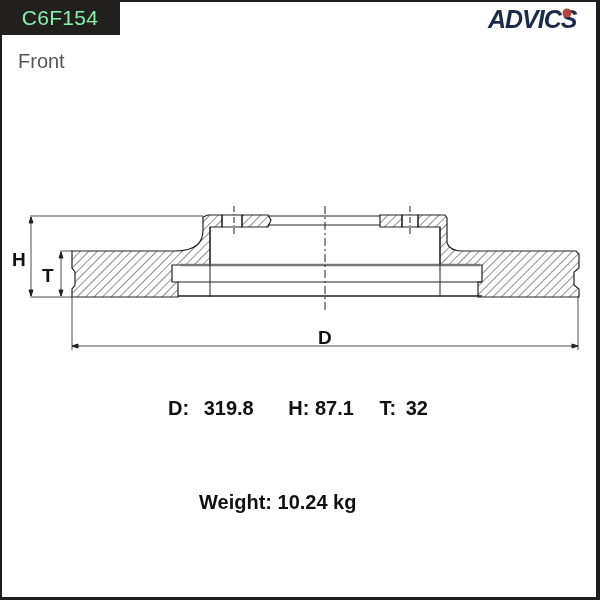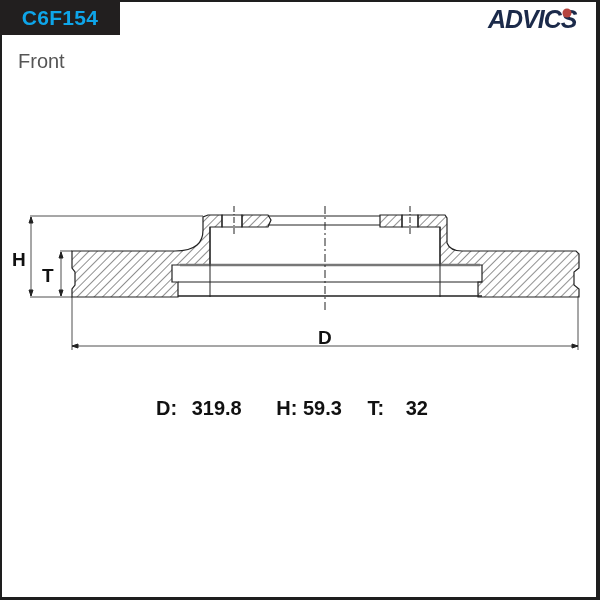--- a/index.html
+++ b/index.html
@@ -1,18 +1,18 @@
 <!DOCTYPE html>
 <html><head>
   <meta charset="utf-8">
   <style>
     html, body { margin: 0; padding: 0; }
     body { width: 600px; height: 600px; position: relative; background: #ffffff; overflow: hidden; font-family: "Liberation Sans", sans-serif; }
     .frame { position: absolute; left: 0; top: 0; width: 600px; height: 600px; box-sizing: border-box; border-top: 2px solid #1e1e1e; border-left: 2px solid #1e1e1e; border-right: 4px solid #1e1e1e; border-bottom: 3px solid #1e1e1e; }
-    .code-badge { position: absolute; left: 0; top: 0; width: 120px; height: 35px; background: #221f1f; color: #0ea5e9; font-weight: bold; font-size: 21px; line-height: 35px; text-align: center; letter-spacing: 0.3px; }
+    .code-badge { position: absolute; left: 0; top: 0; width: 120px; height: 35px; background: #221f1f; color: #86efac; font-weight: normal; font-size: 21px; line-height: 35px; text-align: center; letter-spacing: 0.3px; }
     .position-label { position: absolute; left: 18px; top: 50px; font-size: 20px; color: #555555; }
     .brand-logo { position: absolute; left: 486px; top: 4px; width: 110px; height: 28px; }
     .drawing { position: absolute; left: 0; top: 200px; width: 600px; height: 160px; }
     .specs-line { position: absolute; left: 0; width: 600px; top: 397px; text-align: center; font-weight: bold; font-size: 20px; color: #111111; }
     .specs-line span { margin: 0 10px; }
     .extra { position: absolute; left: 199px; top: 489px; font-weight: bold; font-size: 20px; color: #111111; line-height: 27px; }
   </style>
 </head>
 <body>
 
@@ -75,18 +75,19 @@
     <polygon points="72,346 78,344 78,348" fill="#222"></polygon>
     <polygon points="578,346 572,344 572,348" fill="#222"></polygon>
   </g>
   <text x="12" y="266" font-family="Liberation Sans, sans-serif" font-weight="bold" font-size="19" fill="#111">H</text>
   <text x="42" y="282" font-family="Liberation Sans, sans-serif" font-weight="bold" font-size="19" fill="#111">T</text>
   <text x="318" y="344" font-family="Liberation Sans, sans-serif" font-weight="bold" font-size="19" fill="#111">D</text>
 </svg>
 
 <div class="specs-line">
   <span><span style="margin:0">D:</span> <span style="margin:9px">319.8</span></span>
-  <span><span style="margin:0">H:</span> <span style="margin:0">59.3</span></span>
-  <span><span style="margin:0">T:</span> <span style="margin:16px">32</span></span>
+  <span><span style="margin:0">H:</span> <span style="margin:0">87.1</span></span>
+  <span><span style="margin:0">T:</span> <span style="margin:4px">32</span></span>
 </div>
 
 <div class="extra">
+  <div><span>Weight:</span> <span>10.24 kg</span></div>
 </div>
 
 </body></html>

